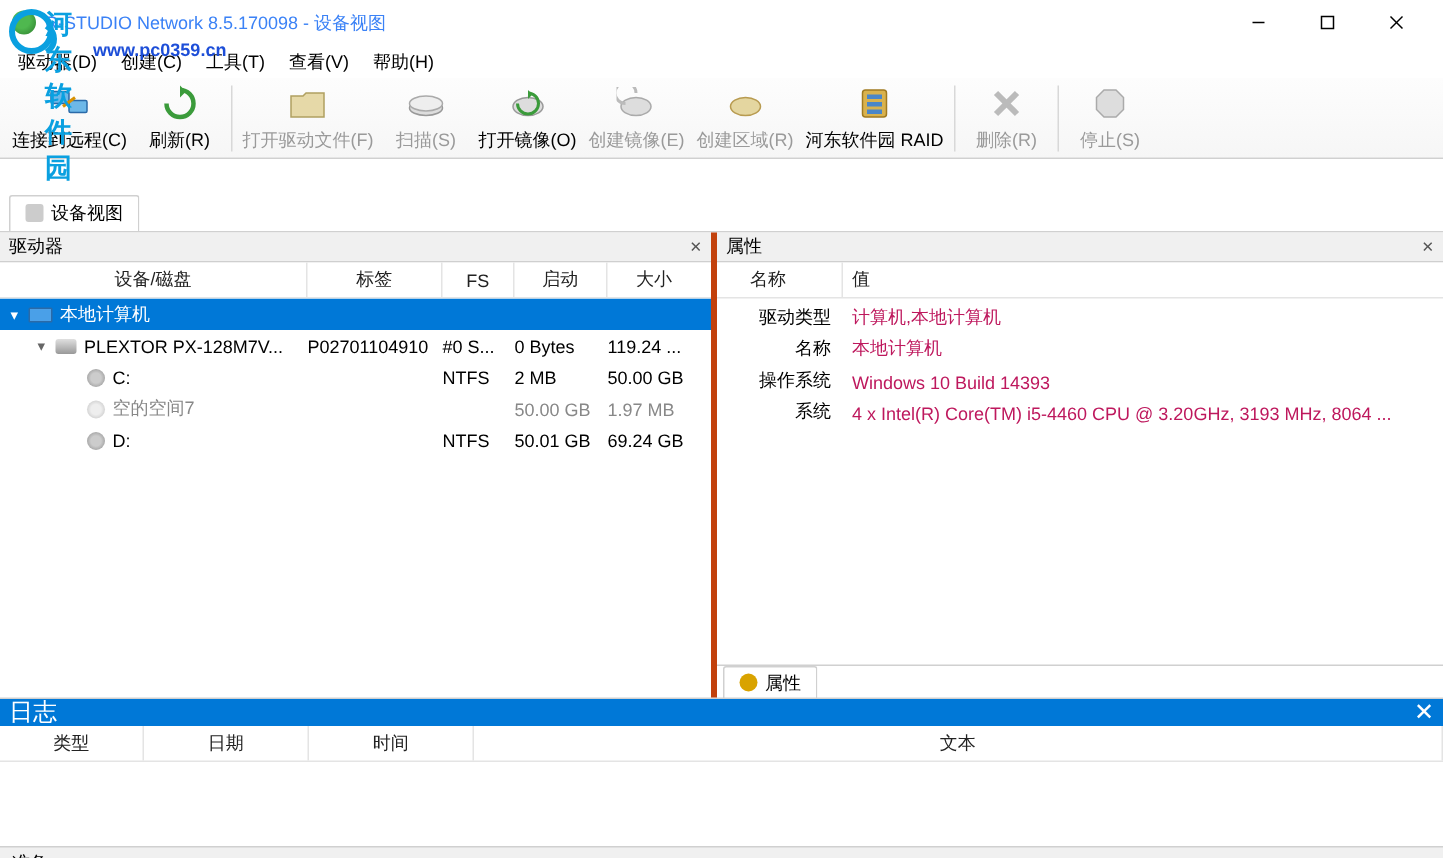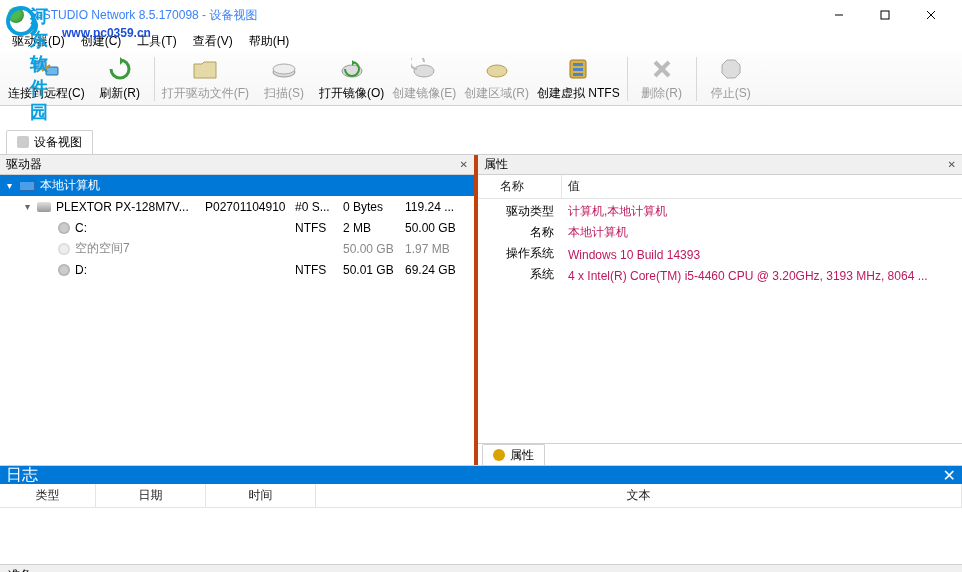--- a/index.html
+++ b/index.html
@@ -180,21 +180,21 @@
   </div>
   <div class="tool-btn">
     <div class="tool-ico">
         <svg width="24" height="24">
           <rect x="4" y="3" width="16" height="18" rx="2" fill="#d9b24d" stroke="#a07a20"></rect>
           <rect x="7" y="6" width="10" height="3" fill="#4a86c8"></rect>
           <rect x="7" y="11" width="10" height="3" fill="#4a86c8"></rect>
           <rect x="7" y="16" width="10" height="3" fill="#4a86c8"></rect>
         </svg>
       </div>
-    <span>创建虚拟 NTFS</span>
+    <span>河东软件园 RAID</span>
   </div>
   <div class="tool-sep"></div>
   <div class="tool-btn dis">
     <div class="tool-ico">
         <svg width="22" height="22">
           <line x1="4" y1="4" x2="18" y2="18" stroke="#bbb" stroke-width="4"></line>
           <line x1="18" y1="4" x2="4" y2="18" stroke="#bbb" stroke-width="4"></line>
         </svg>
       </div>
     <span>删除(R)</span>
@@ -216,20 +216,27 @@
     <span>设备视图</span>
   </div>
 </div>
 
 <div class="mid">
 
   <div class="left-pane">
     <div class="pane-head">
       <span>驱动器</span>
       <span class="x">✕</span>
+    </div>
+    <div class="grid-head">
+      <div class="gcol l-c0">设备/磁盘</div>
+      <div class="gcol l-c1">标签</div>
+      <div class="gcol l-c2">FS</div>
+      <div class="gcol l-c3">启动</div>
+      <div class="gcol l-c4">大小</div>
     </div>
     <div class="treegrid">
       <div class="trow sel">
         <div class="tc0">
             <span class="expander">▾</span>
             <span class="devico"></span>
             <span>本地计算机</span>
           </div>
         <div class="tc1"></div>
           <div class="tc2"></div>

